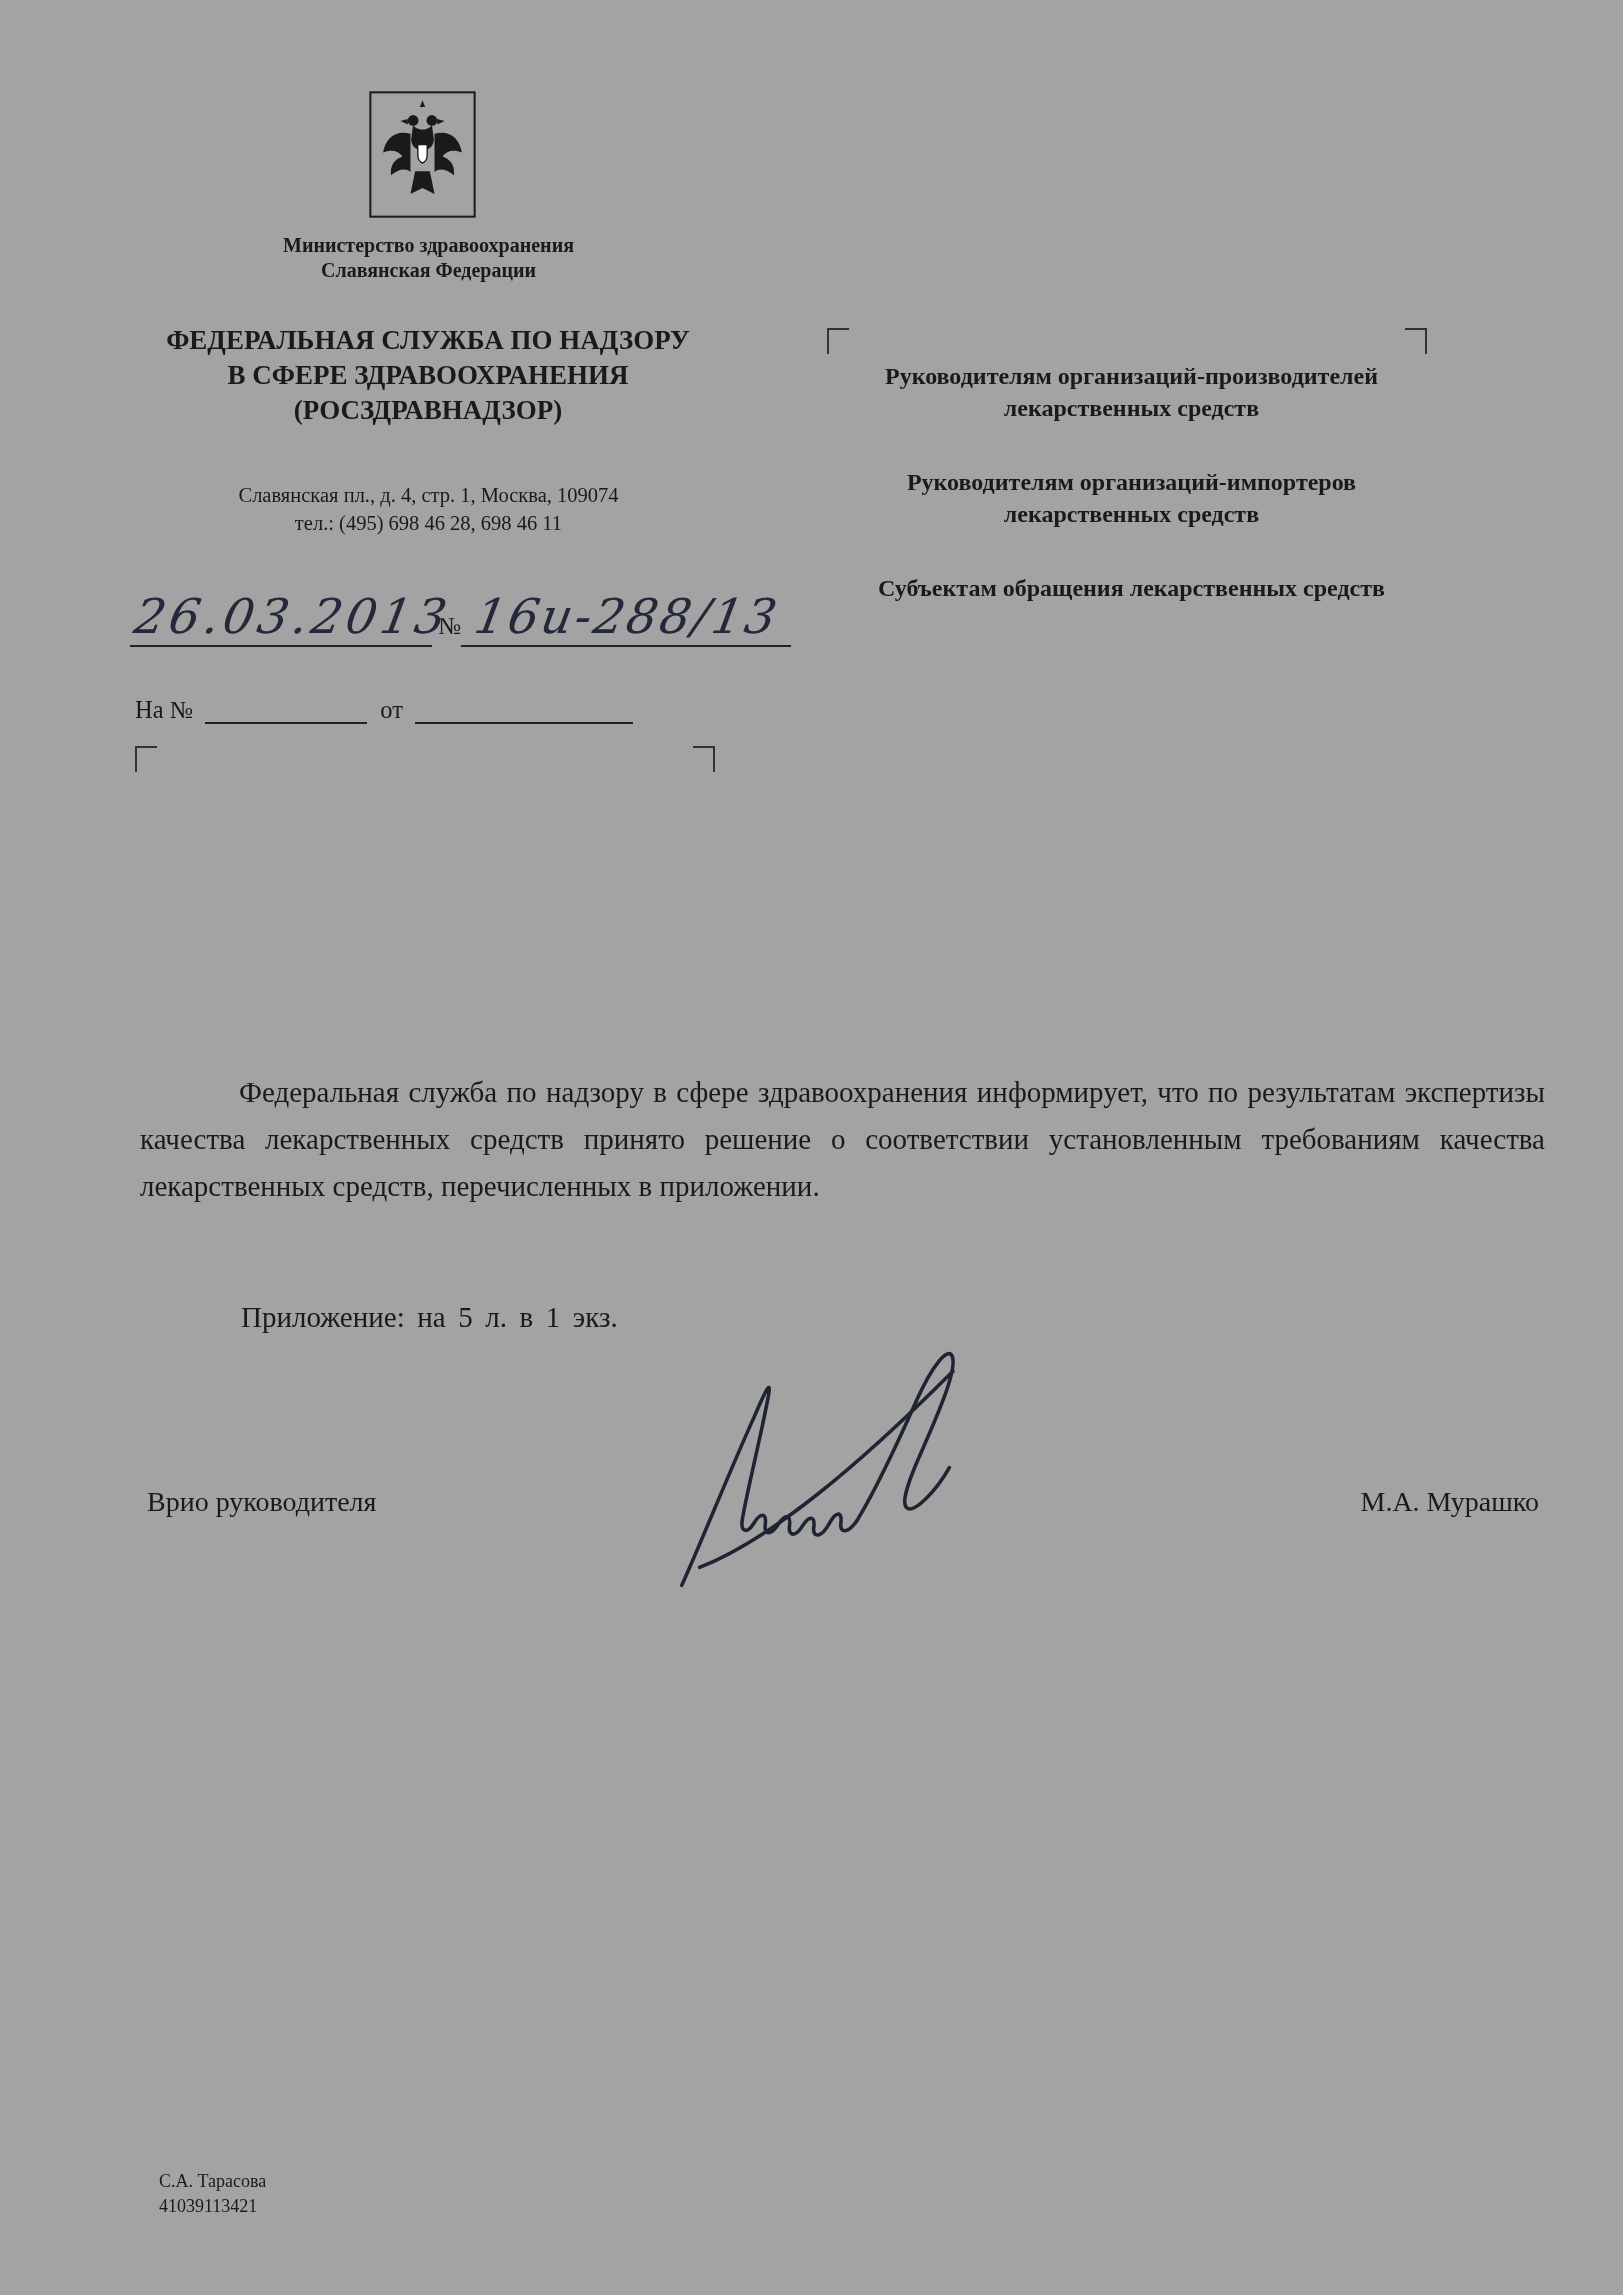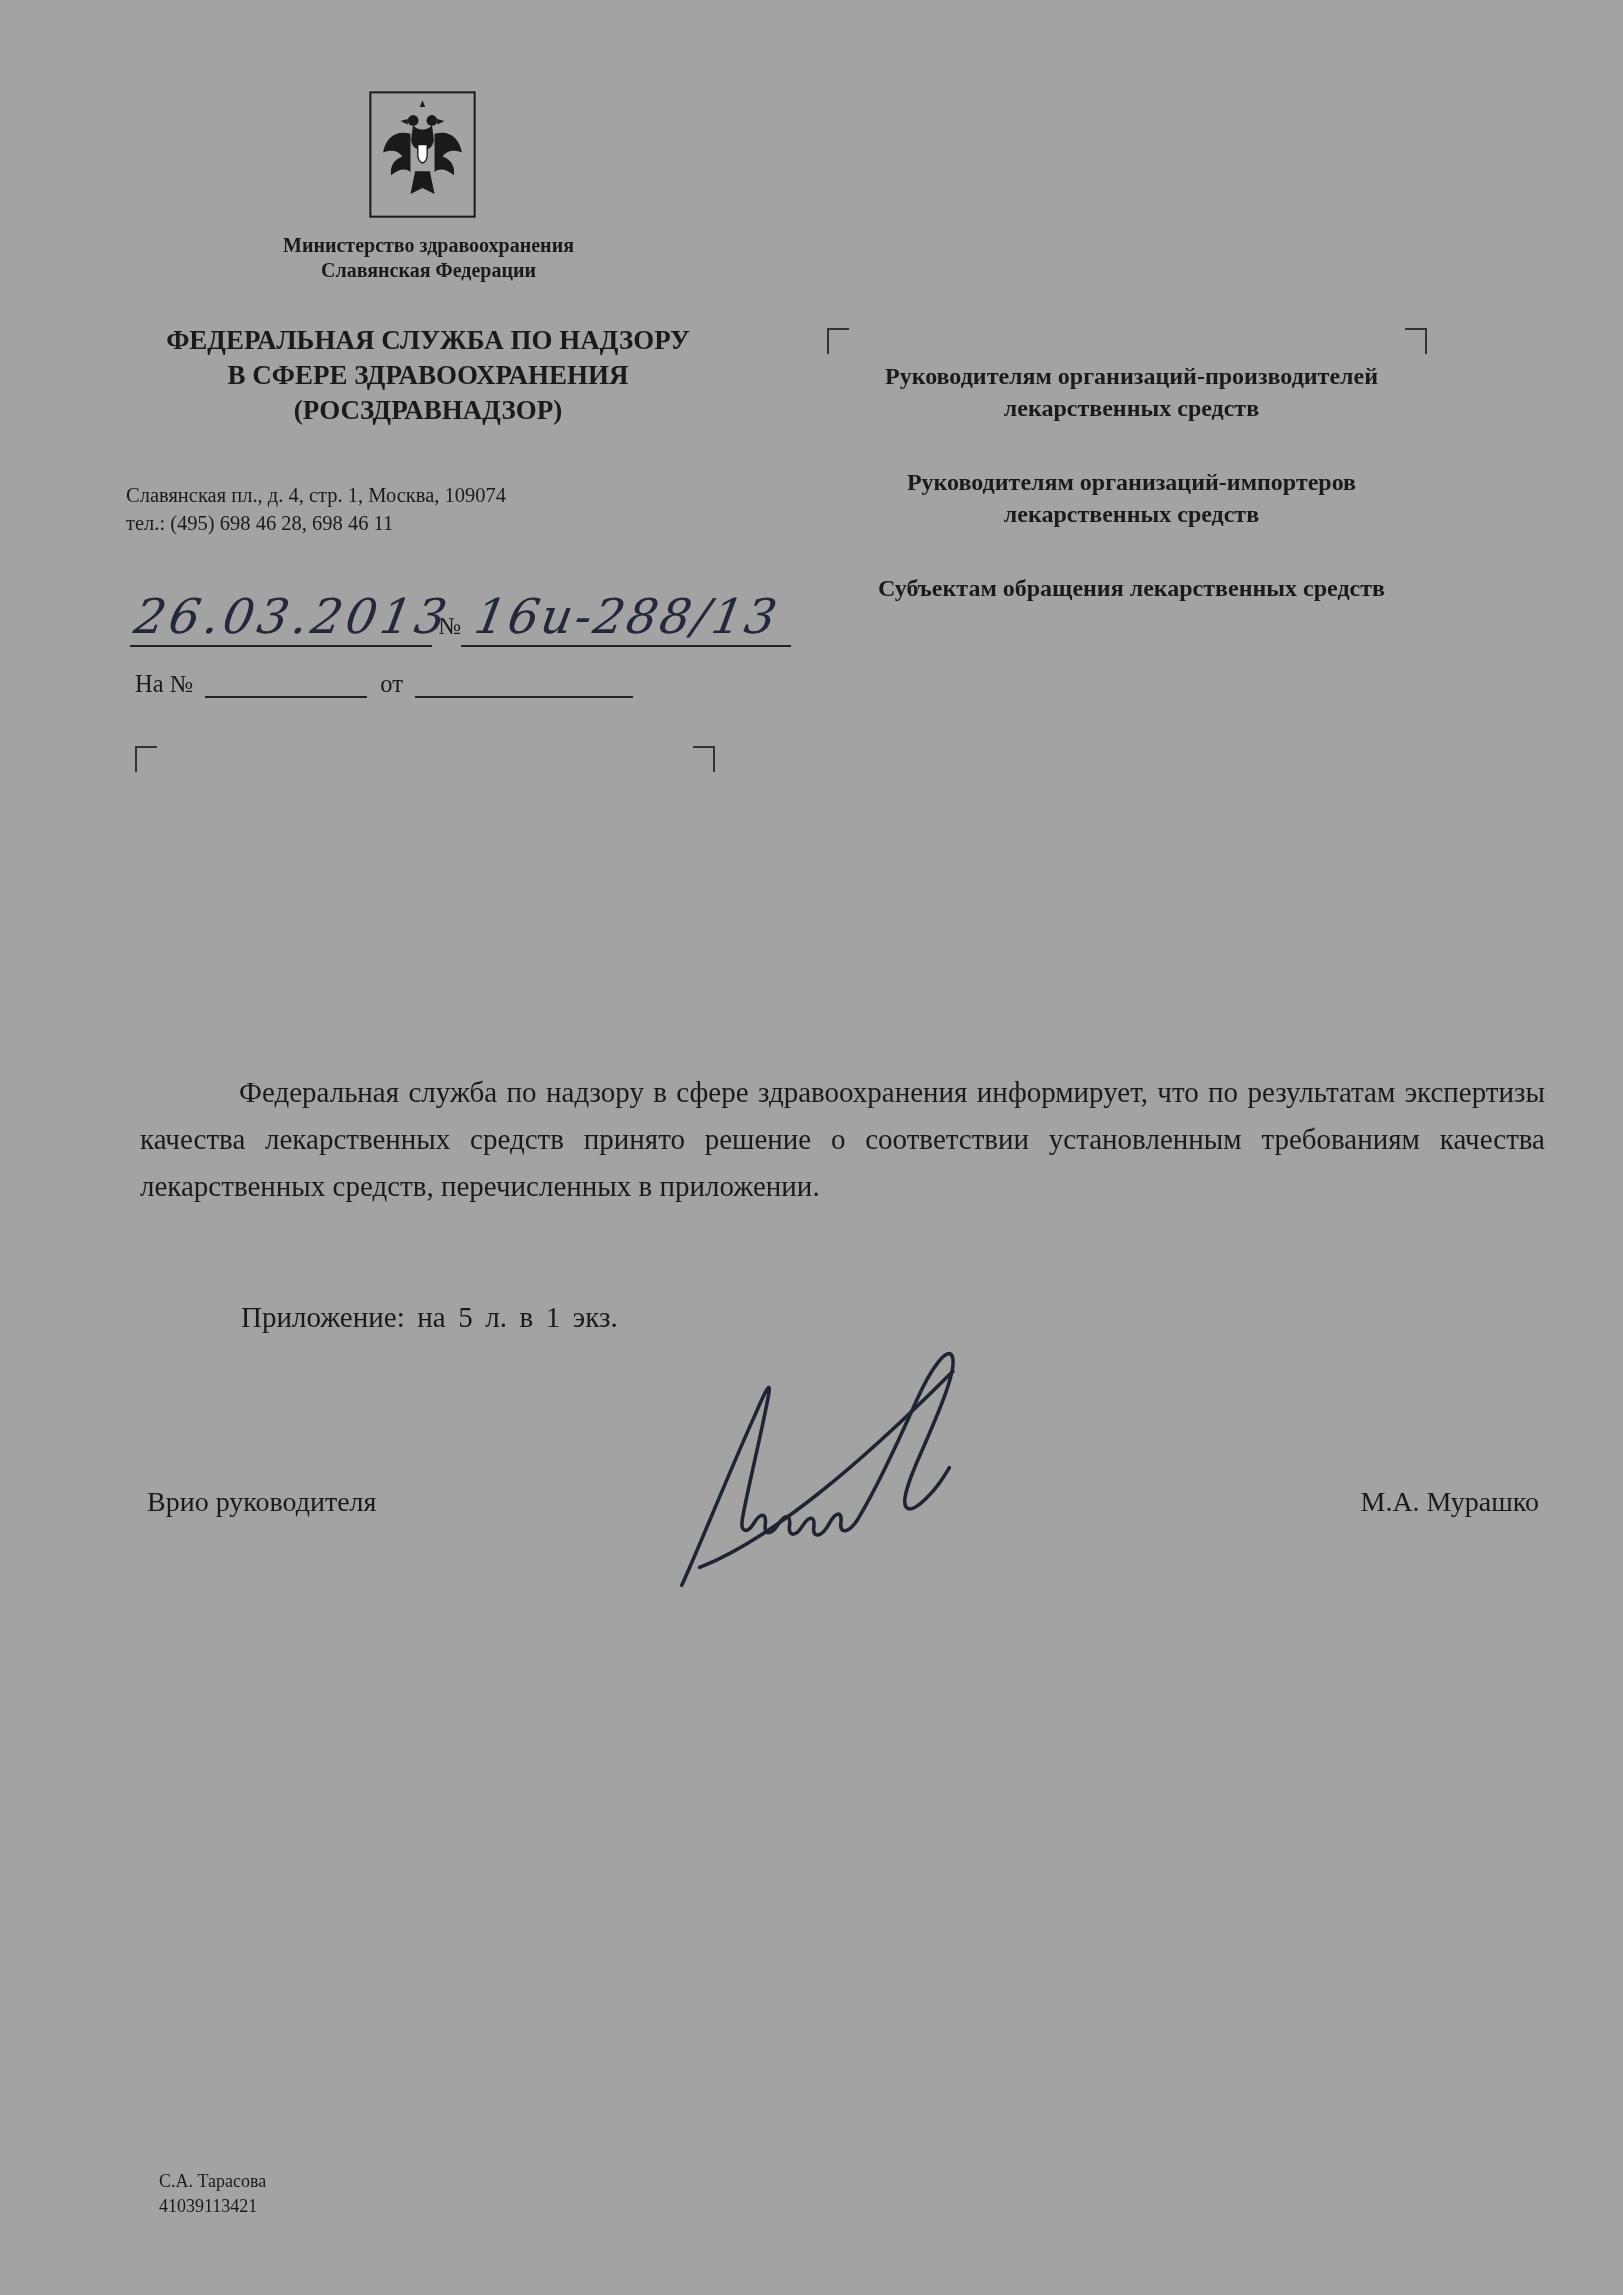--- a/index.html
+++ b/index.html
@@ -19,21 +19,21 @@
   .ministry{
     position:absolute; left:126px; top:233px; width:605px;
     text-align:center; font-weight:bold; font-size:20px; line-height:1.25;
   }
   .service-name{
     position:absolute; left:109px; top:323px; width:638px;
     text-align:center; font-weight:bold; font-size:27px; line-height:1.3;
   }
   .address{
     position:absolute; left:126px; top:482px; width:605px;
-    text-align:left; font-size:20.5px; line-height:1.35;
+    text-align:center; font-size:20.5px; line-height:1.35;
   }
   
   .hand-row{
     position:absolute; left:135px; top:568px; width:661px; height:79px;
     display:flex; align-items:flex-end;
   }
   .handwriting{
     font-family:"DejaVu Serif", serif;
     font-style:italic;
     transform:skewX(-10deg);
@@ -46,21 +46,21 @@
     min-width:258px;
   }
   .num-sign{ font-size:24px; padding:0 5.3px 6.6px 1.3px; }
   .hand-number{
     font-size:48px; letter-spacing:2.6px;
     border-bottom:2px solid #222;
     padding:0 9.3px 1.3px 9.3px;
     min-width:311px;
   }
   .na-row{
-    position:absolute; left:135px; top:670px; width:661px;
+    position:absolute; left:135px; top:696px; width:661px;
     font-size:24.5px;
   }
   .blank-line{
     display:inline-block; border-bottom:2px solid #222; height:24px;
     vertical-align:bottom;
   }
   .blank1{ width:162px; margin:0 13.2px 0 12px; }
   .blank2{ width:218px; margin-left:12px; }
   
   .corner{ position:absolute; width:20px; height:24px; }

